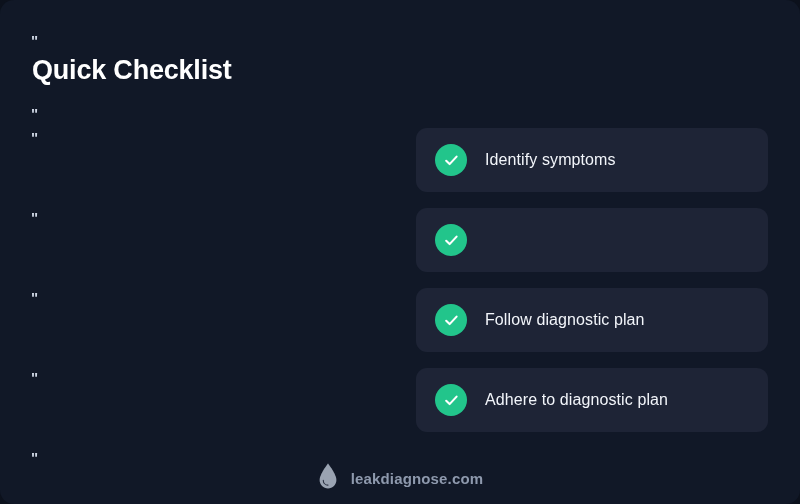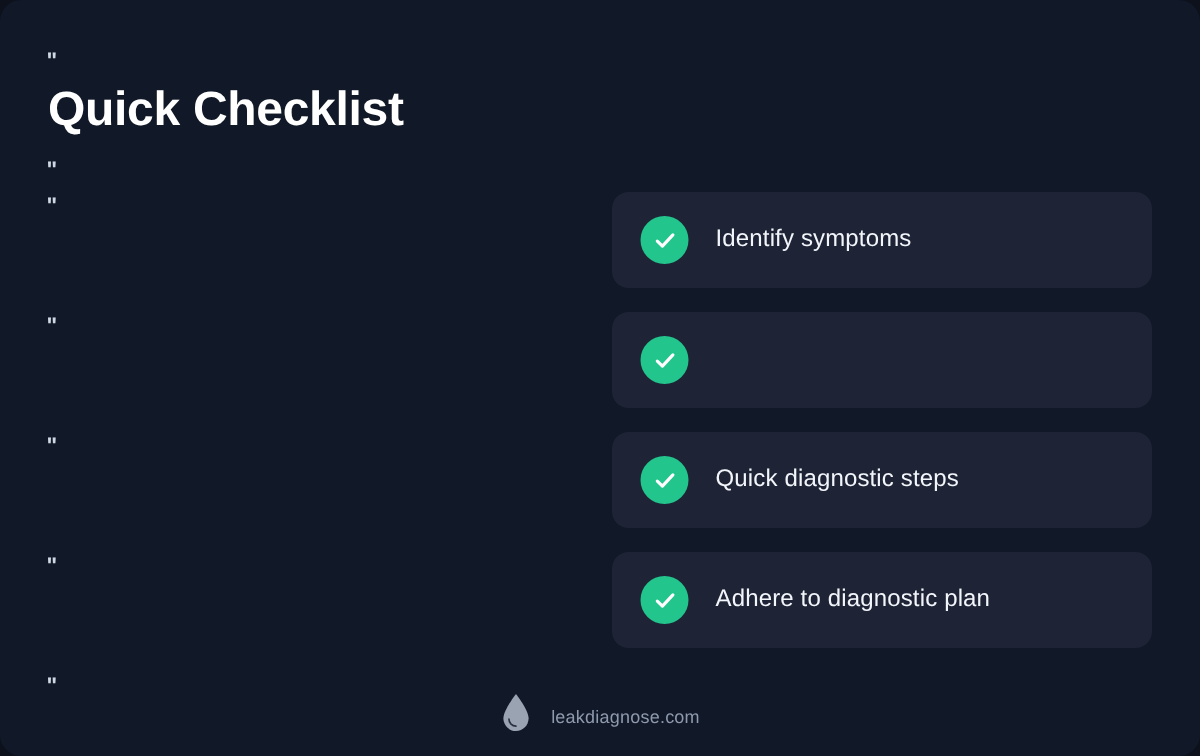--- a/index.html
+++ b/index.html
@@ -43,21 +43,21 @@
   .q5 { top: 290px; }
   .q6 { top: 370px; }
   .q7 { top: 450px; }
 
   
   #page-title {
     position: absolute;
     left: 32px;
     top: 55px;
     margin: 0;
-    font-size: 32px;
+    font-size: 27px;
     font-weight: 700;
     letter-spacing: -0.2px;
     color: #ffffff;
     line-height: 1.12;
     white-space: nowrap;
   }
 
   
   #checklist {
     position: absolute;
@@ -69,20 +69,21 @@
     gap: 16px;
   }
   .check-card {
     display: flex;
     align-items: center;
     height: 64px;
     box-sizing: border-box;
     padding: 0 18px 0 19px;
     background: #1e2436;
     border-radius: 11px;
+    margin-left: 8px;
   }
   .check-badge {
     flex: 0 0 auto;
     width: 32px;
     height: 32px;
     border-radius: 50%;
     background: #22c58b;
     display: flex;
     align-items: center;
     justify-content: center;
@@ -104,22 +105,22 @@
     left: 0;
     right: 0;
     bottom: 10px;
     display: flex;
     align-items: center;
     justify-content: center;
     gap: 12px;
   }
   #brand-droplet-icon { display: block; }
   #brand-name {
-    font-size: 12px;
-    font-weight: 400;
+    font-size: 15px;
+    font-weight: 700;
     color: #8e99ad;
     letter-spacing: 0.15px;
     line-height: 1;
   }
 </style>
 </head>
 <body>
 
 <div id="slide">
 
@@ -151,21 +152,21 @@
         </svg>
       </span>
     </div>
 
     <div class="check-card">
       <span class="check-badge">
         <svg width="17" height="17" viewBox="0 0 17 17" aria-hidden="true">
           <path d="M3.2 8.8 L6.6 12.1 L13.6 4.6" fill="none" stroke="#ffffff" stroke-width="2.1" stroke-linecap="round" stroke-linejoin="round"></path>
         </svg>
       </span>
-      <span class="check-label">Quick diagnostic steps</span>
+      <span class="check-label">Follow diagnostic plan</span>
     </div>
 
     <div class="check-card">
       <span class="check-badge">
         <svg width="17" height="17" viewBox="0 0 17 17" aria-hidden="true">
           <path d="M3.2 8.8 L6.6 12.1 L13.6 4.6" fill="none" stroke="#ffffff" stroke-width="2.1" stroke-linecap="round" stroke-linejoin="round"></path>
         </svg>
       </span>
       <span class="check-label">Adhere to diagnostic plan</span>
     </div>

